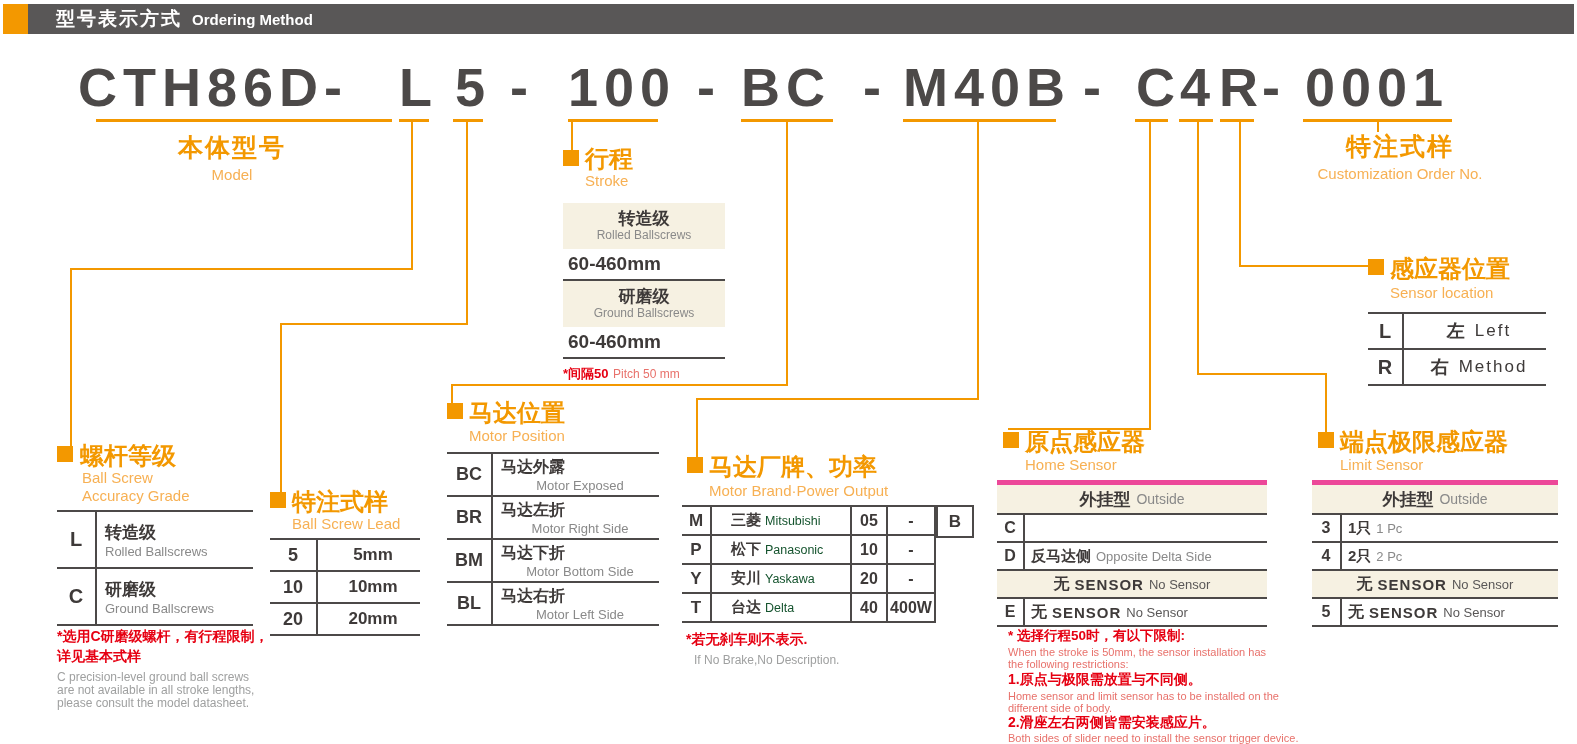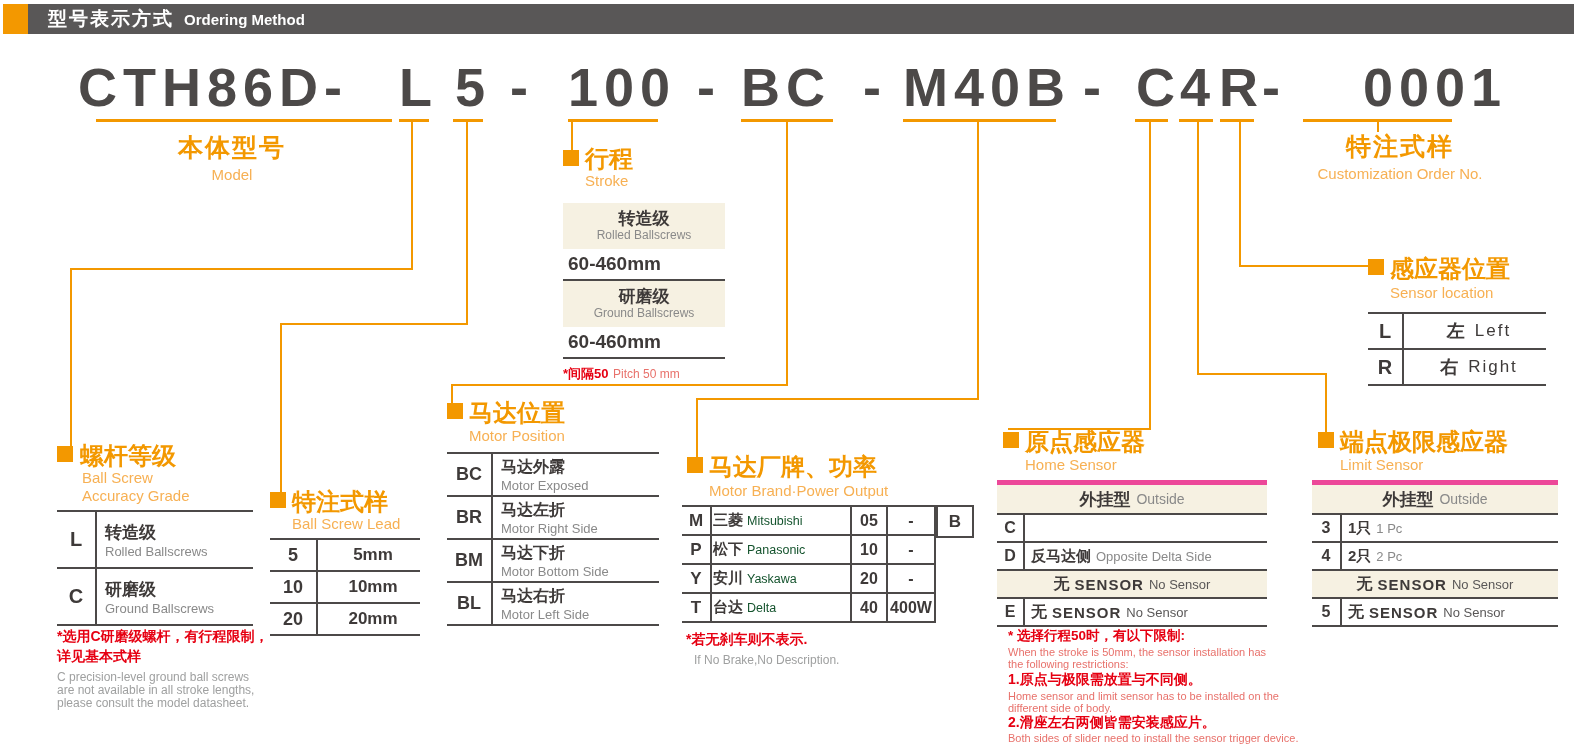--- a/index.html
+++ b/index.html
@@ -3,21 +3,21 @@
 <meta charset="utf-8">
 <style>
   * { margin:0; padding:0; box-sizing:border-box; }
   html,body { background:#ffffff; }
   body { font-family:"Liberation Sans","DejaVu Sans",sans-serif; color:#3E3A39; }
   #page { position:relative; width:1577px; height:744px; background:#fff; overflow:hidden; }
 
   
   .hdr { position:absolute; top:4px; left:3px; width:1571px; height:30px; background:#595757; display:flex; align-items:center; }
   .hdr-sq { width:25px; height:30px; background:#F39800; flex:0 0 auto; }
-  .hdr-zh { color:#fff; font-size:19px; font-weight:bold; margin-left:20px; letter-spacing:2px; white-space:nowrap; }
+  .hdr-zh { color:#fff; font-size:19px; font-weight:bold; margin-left:28px; letter-spacing:2px; white-space:nowrap; }
   .hdr-en { color:#fff; font-size:15px; font-weight:bold; margin-left:10px; white-space:nowrap; }
 
   
   .seg { position:absolute; top:56px; font-size:54px; font-weight:bold; color:#4C4948; letter-spacing:6px; white-space:nowrap; }
   .useg { position:absolute; top:119px; height:3px; background:#F39800; }
   .ln { position:absolute; background:#F39800; }
   .bullet { position:absolute; width:16px; height:16px; background:#F39800; }
 
   
   .t-zh { position:absolute; color:#F39800; font-weight:bold; font-size:24px; white-space:nowrap; }
@@ -59,28 +59,28 @@
 
   .lead { left:270px; top:538px; width:150px; }
   .lead .row { height:32px; }
   .lead .code { width:48px; font-size:18px; }
   .lead .body { flex-direction:row; align-items:center; font-size:17px; font-weight:bold; }
 
   .mpos { left:447px; top:452px; width:212px; }
   .mpos .row { height:43px; }
   .mpos .code { width:46px; font-size:18px; }
   .mpos .zh1 { font-size:16px; }
-  .mpos .en1 { font-size:13px; }
+  .mpos .en1 { font-size:13px;text-align:center; }
 
   
   .mb { position:absolute; left:682px; top:505px; width:254px; border-top:2px solid #4C4948; }
   .mb .row { display:flex; height:29px; border-bottom:2px solid #4C4948; }
   .mb .c { display:flex; align-items:center; border-right:2px solid #4C4948; }
   .mb .c1 { width:30px; justify-content:center; font-weight:bold; font-size:17px; }
-  .mb .c2 { width:140px; padding-left:1px; gap:4px; }
+  .mb .c2 { width:140px; padding-left:19px; gap:4px; }
   .mb .c2 .bzh { font-size:15px; font-weight:bold; white-space:nowrap; }
   .mb .c2 .ben { font-size:12.5px; color:#14532d; white-space:nowrap; }
   .mb .c3 { width:36px; justify-content:center; font-weight:bold; font-size:16px; }
   .mb .c4 { width:48px; justify-content:center; font-weight:bold; font-size:16px; }
   .mb-brake { position:absolute; right:-38px; top:-2px; width:38px; height:33px; border:2px solid #4C4948; display:flex; align-items:center; justify-content:center; font-weight:bold; font-size:17px; }
 
   
   .sensor-tbl { position:absolute; border-top:5px solid #ec4899; }
   .sensor-tbl .thead { background:#F6F1E2; height:30px; display:flex; align-items:center; justify-content:center; gap:6px; border-bottom:2px solid #4C4948; }
   .thead-zh { font-size:17px; font-weight:bold; white-space:nowrap; }
@@ -123,21 +123,21 @@
   <div class="seg" style="left:568px">100</div>
   <div class="seg" style="left:697px">-</div>
   <div class="seg" style="left:741px">BC</div>
   <div class="seg" style="left:863px">-</div>
   <div class="seg" style="left:903px">M40B</div>
   <div class="seg" style="left:1083px">-</div>
   <div class="seg" style="left:1136px">C</div>
   <div class="seg" style="left:1180px">4</div>
   <div class="seg" style="left:1219px">R</div>
   <div class="seg" style="left:1262px">-</div>
-  <div class="seg" style="left:1363px">0001</div>
+  <div class="seg" style="left:1305px">0001</div>
 
   <div class="useg" style="left:96px;width:296px"></div>
   <div class="useg" style="left:399px;width:30px"></div>
   <div class="useg" style="left:453px;width:30px"></div>
   <div class="useg" style="left:568px;width:90px"></div>
   <div class="useg" style="left:741px;width:92px"></div>
   <div class="useg" style="left:903px;width:153px"></div>
   <div class="useg" style="left:1135px;width:33px"></div>
   <div class="useg" style="left:1179px;width:34px"></div>
   <div class="useg" style="left:1220px;width:34px"></div>
@@ -213,21 +213,21 @@
       <div class="code">L</div>
       <div class="body">
         <span class="zh1">左</span>
         <span class="en1">Left</span>
       </div>
     </div>
     <div class="row">
       <div class="code">R</div>
       <div class="body">
         <span class="zh1">右</span>
-        <span class="en1">Right</span>
+        <span class="en1">Method</span>
       </div>
     </div>
   </div>
 
   <div class="bullet" style="left:57px;top:446px"></div>
   <div class="t-zh" style="left:80px;top:440px">螺杆等级</div>
   <div class="t-en" style="left:82px;top:469px">Ball Screw</div>
   <div class="t-en" style="left:82px;top:487px">Accuracy Grade</div>
 
   <div class="ct grade">

